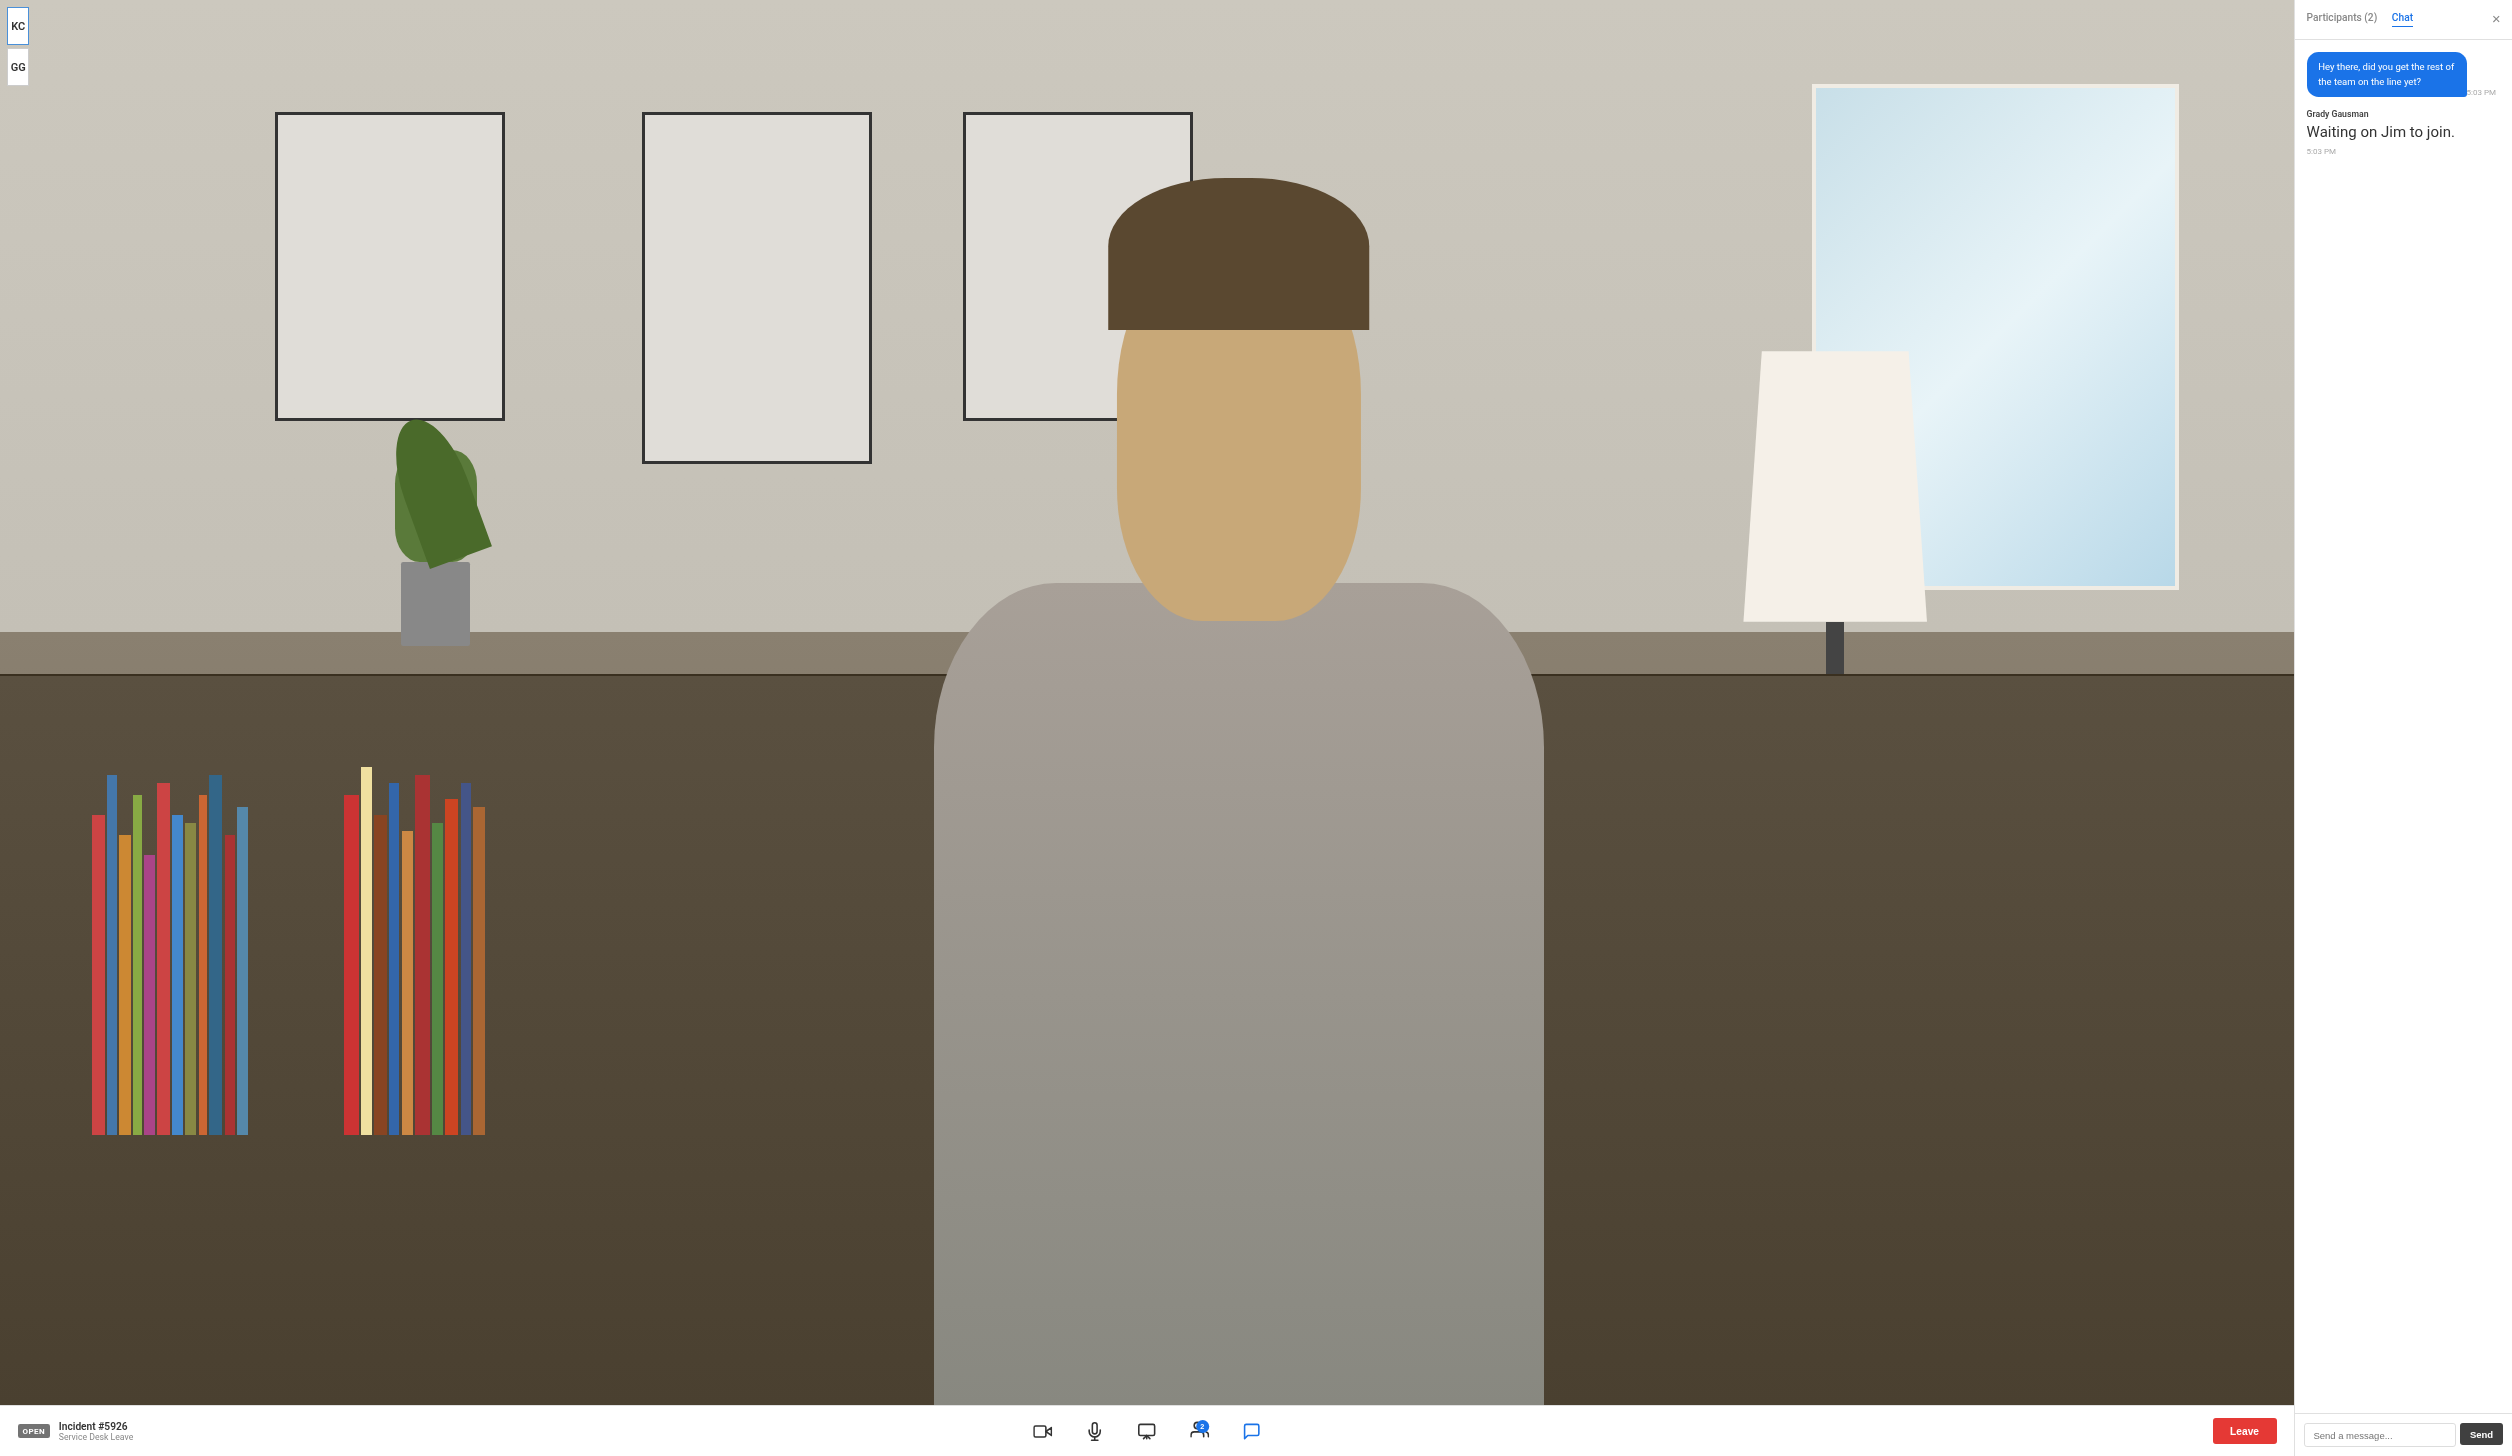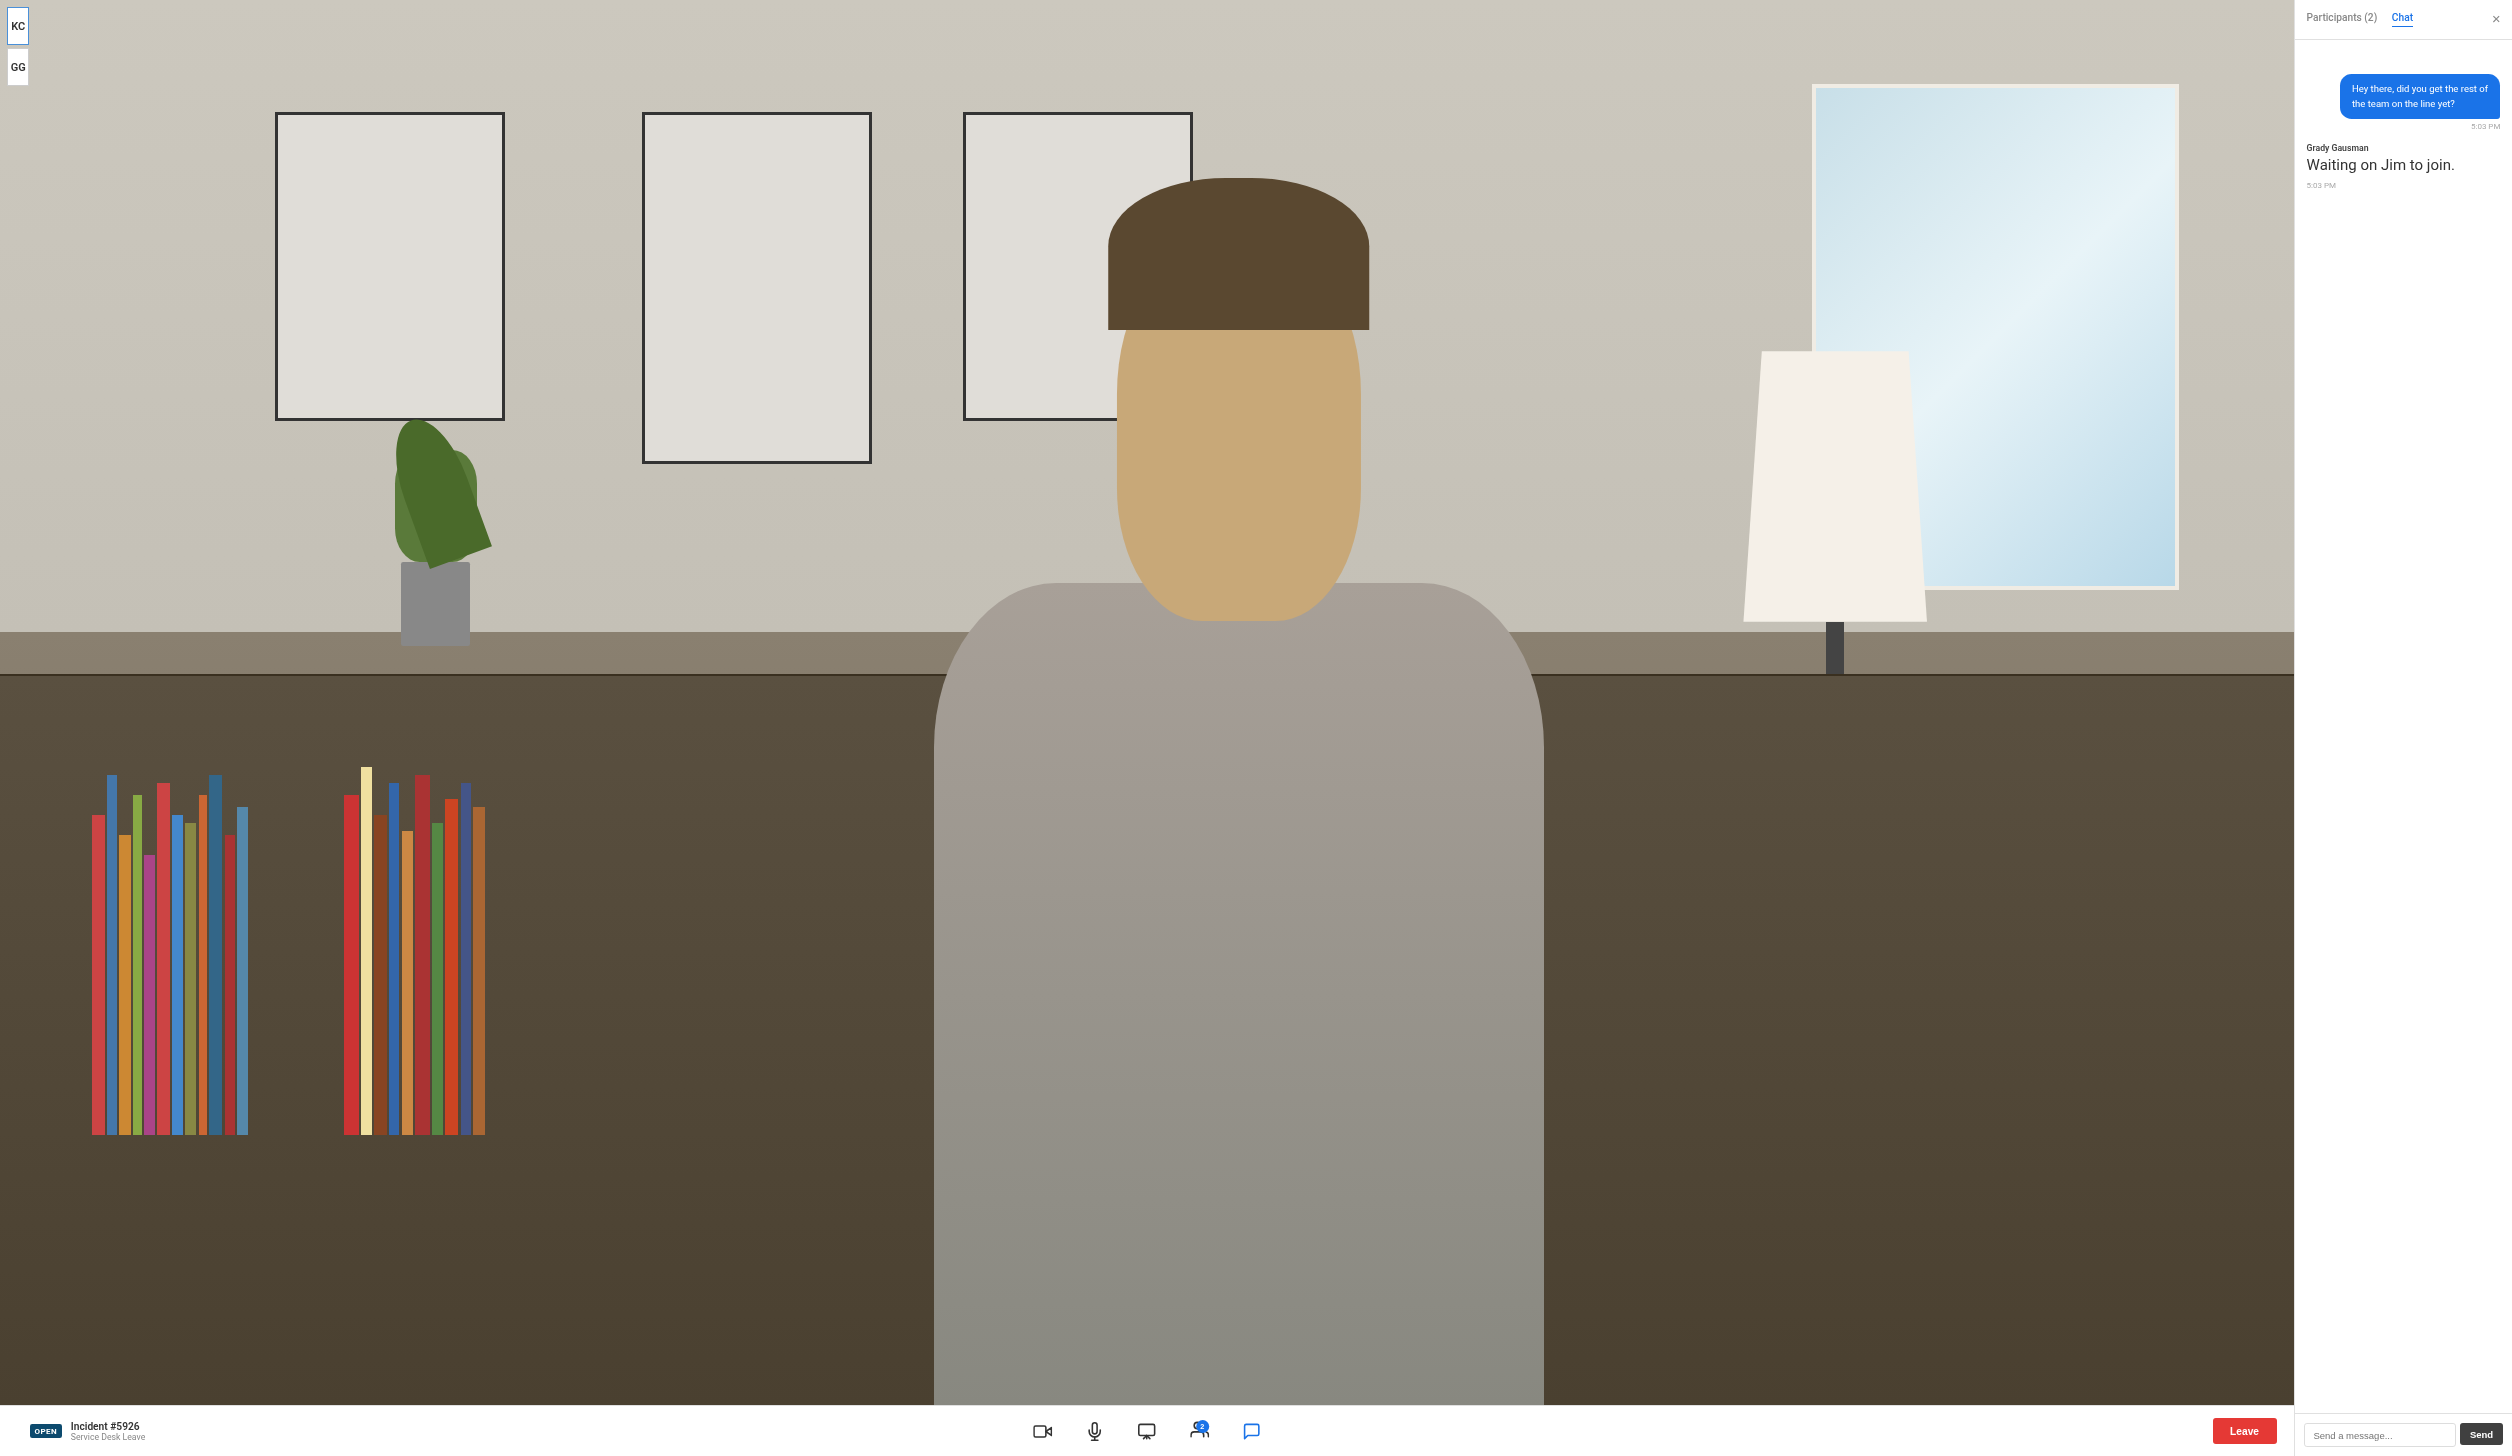--- a/index.html
+++ b/index.html
@@ -89,28 +89,27 @@
       position: relative;
     }
 
     .toolbar-left {
       display: flex;
       align-items: center;
       gap: 8.7px;
     }
 
     .incident-badge {
-      background: #0c4a6e;
+      background: #737373;
       color: #fff;
       font-size: 8px;
       font-weight: 700;
       padding: 2.2px 5.1px;
       border-radius: 2.2px;
       letter-spacing: 0.4px;
-      margin-left: 12px;
     }
 
     .incident-info {
       display: flex;
       flex-direction: column;
     }
 
     .incident-title {
       font-size: 10.2px;
       font-weight: 600;
@@ -236,23 +235,21 @@
       flex: 1;
       overflow-y: auto;
       padding: 11.6px;
       display: flex;
       flex-direction: column;
       gap: 11.6px;
     }
 
     .message-bubble-wrapper {
       display: flex;
-      flex-direction: column;
       align-items: flex-end;
-      margin-top: 22px;
     }
 
     .message-bubble {
       background: #1a73e8;
       color: #fff;
       padding: 8.7px 11.6px;
       border-radius: 11.6px 11.6px 2.9px 11.6px;
       font-size: 9.5px;
       line-height: 1.5;
       max-width: 160px;

